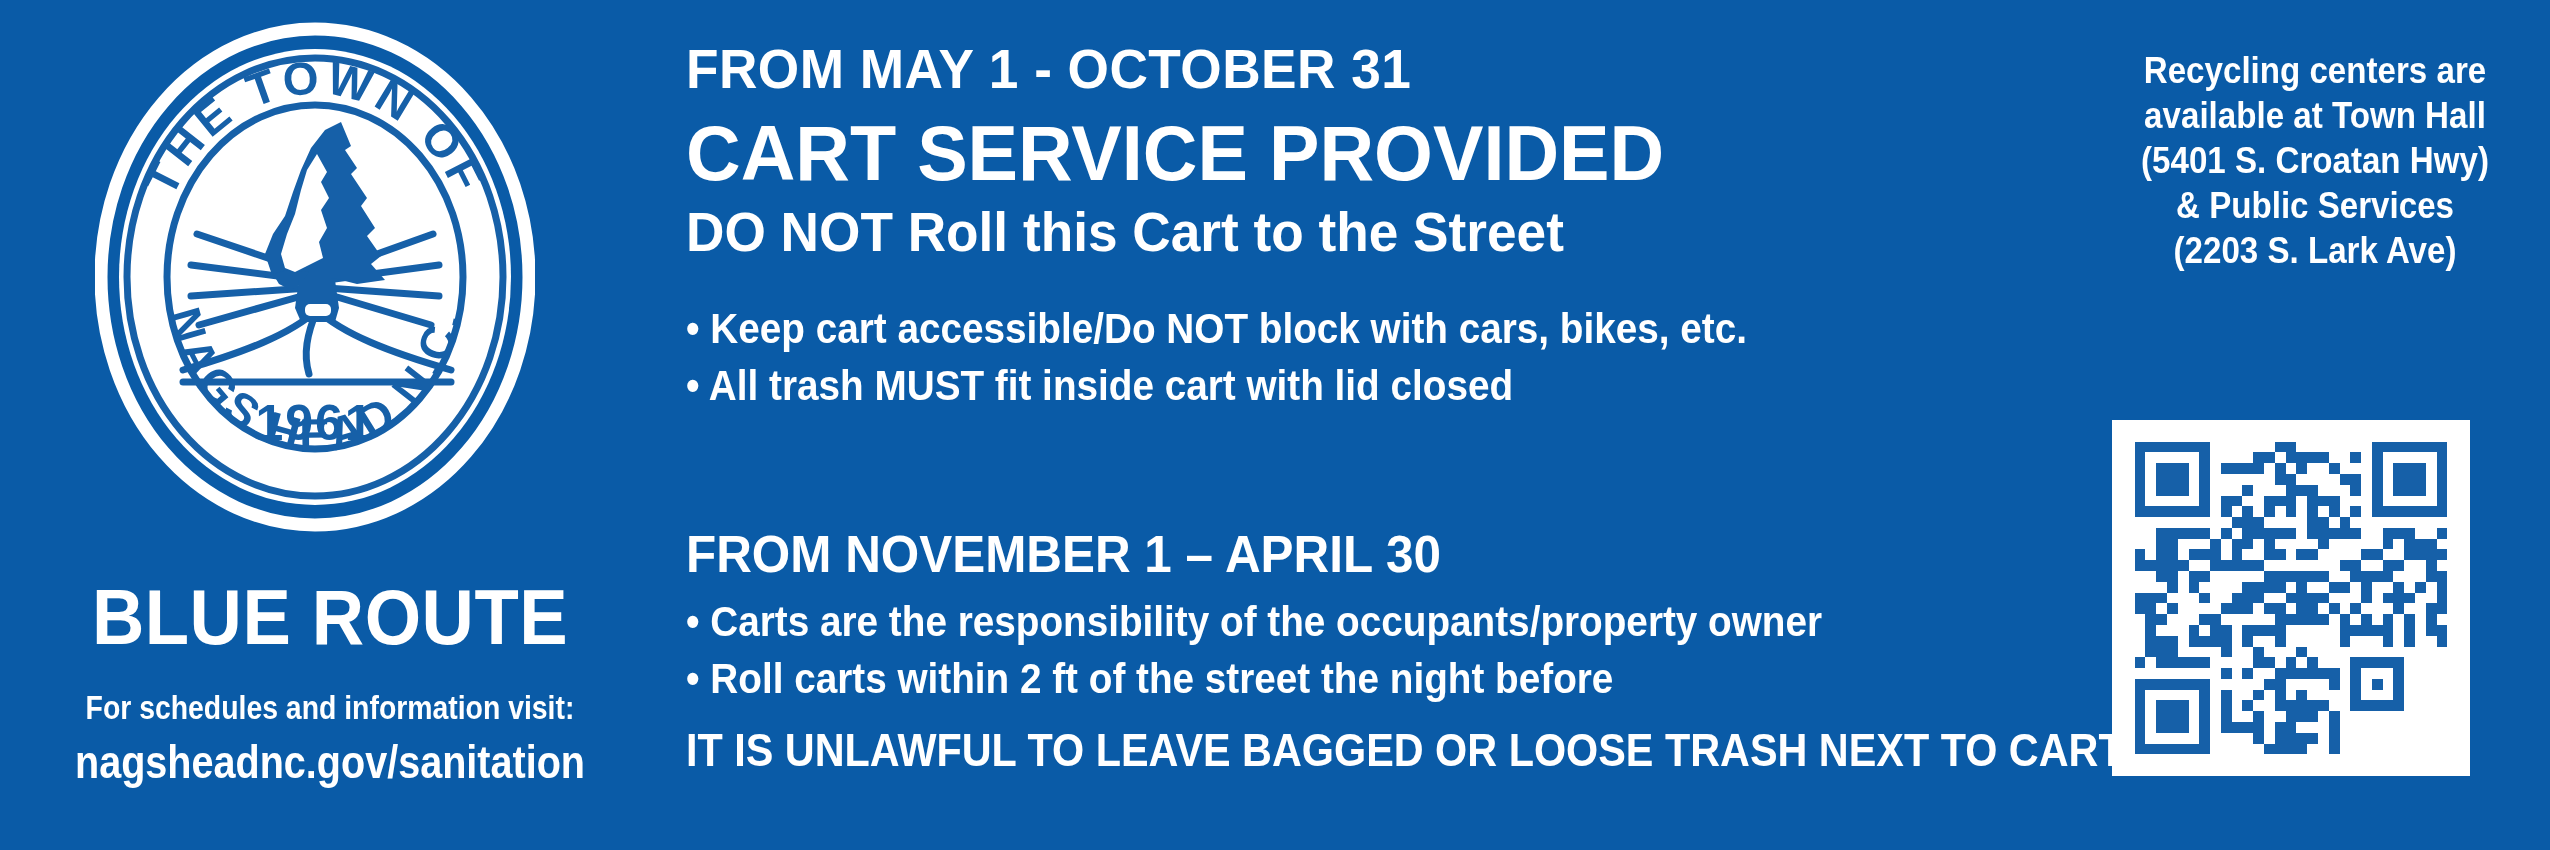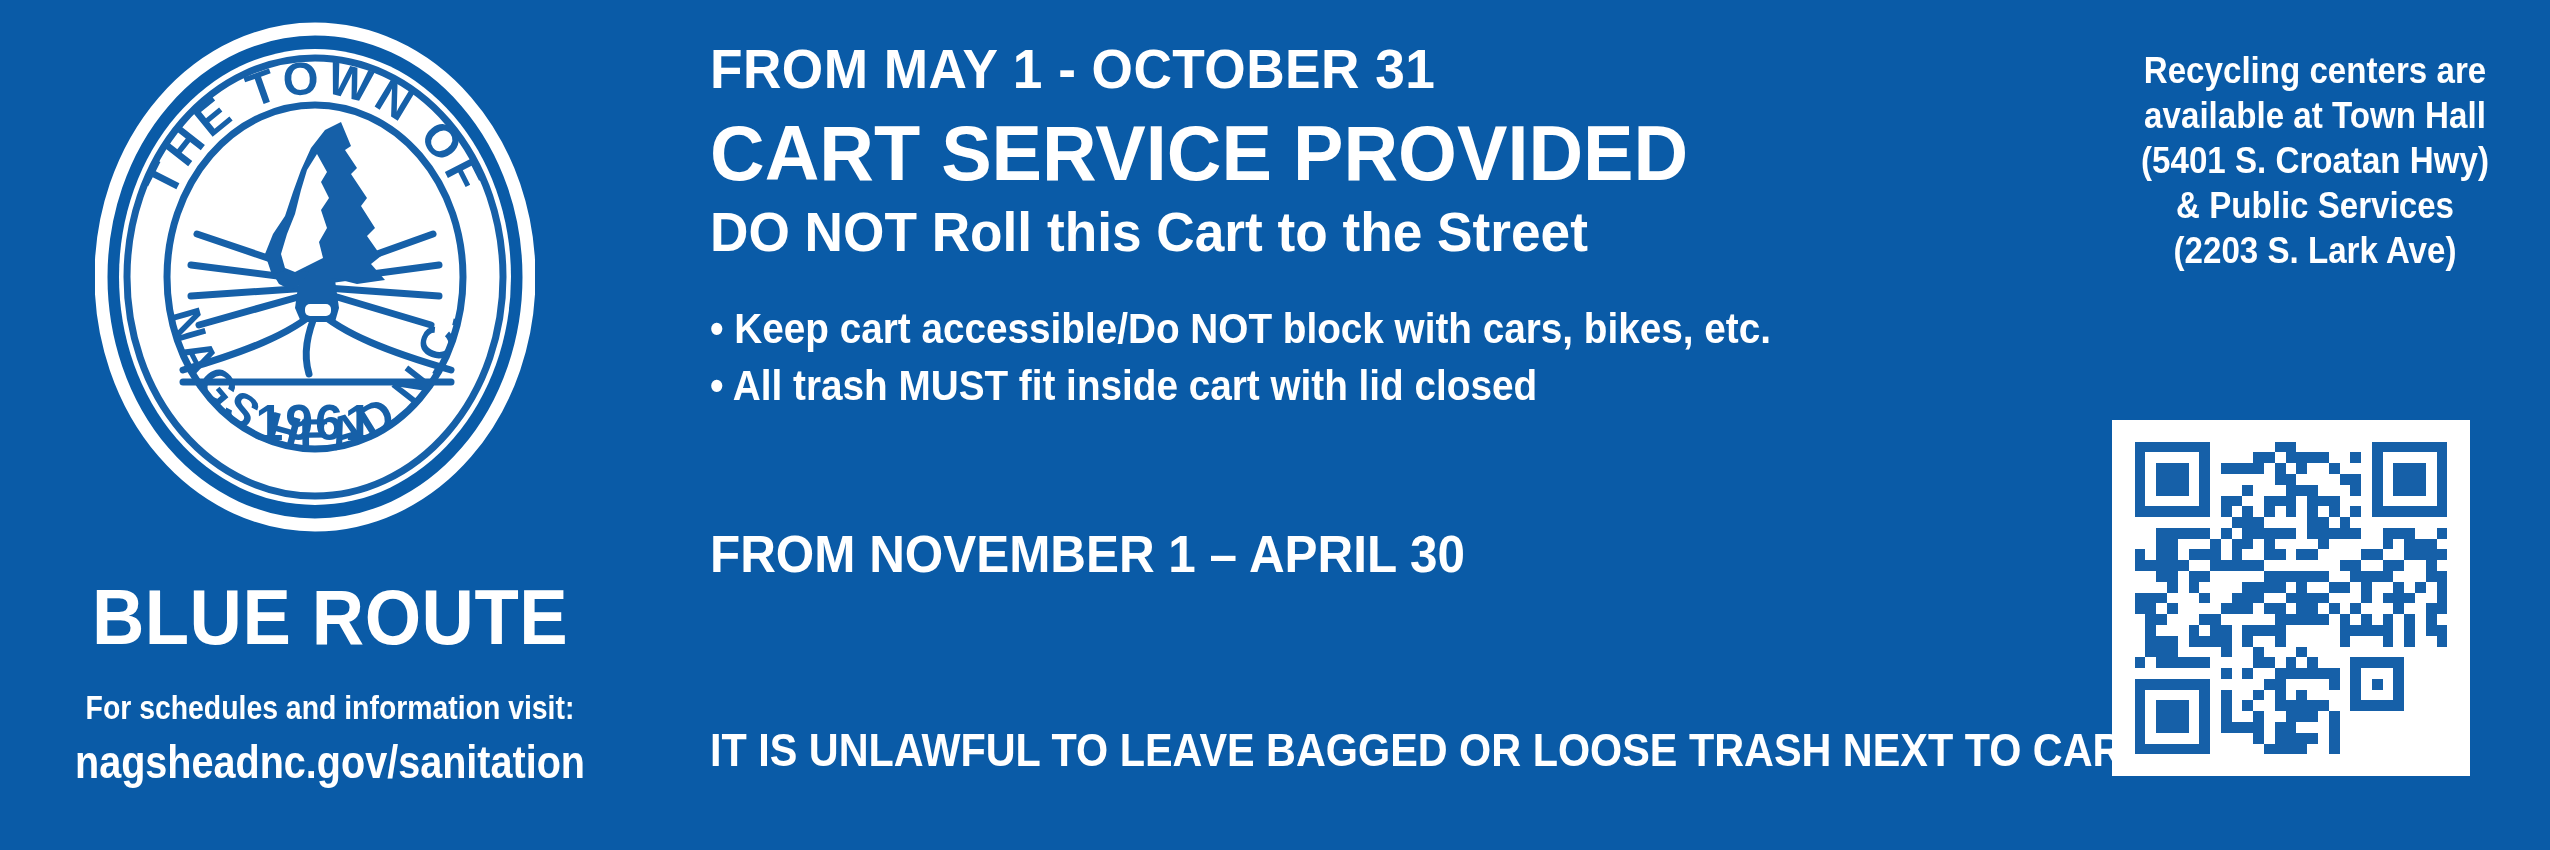--- a/index.html
+++ b/index.html
@@ -71,21 +71,20 @@
     transform: scaleX(0.86);
   }
 
   
   .center-col {
     position: absolute;
     left: 686px;
     top: 0px;
     width: 1390px;
     height: 600px;
-    margin-left: 24px;
   }
   .line { white-space: nowrap; color:#ffffff; }
 
   .l-season1 {
     position: absolute; left: 0px; top: 38px;
     font-size: 56px; line-height: 62px; font-weight: 700;
     letter-spacing: 0.5px; transform: scaleX(0.95); transform-origin: left center;
   }
   .l-headline {
     position: absolute; left: 0px; top: 110px;
@@ -235,20 +234,24 @@
 
     <div class="line l-subhead">DO NOT Roll this Cart to the Street</div>
 
     <div class="bullets-a">
       <div class="bullet">• Keep cart accessible/Do NOT block with cars, bikes, etc.</div>
       <div class="bullet">• All trash MUST fit inside cart with lid closed</div>
     </div>
 
     <div class="line l-season2">FROM NOVEMBER 1 – APRIL 30</div>
 
+    <div class="bullets-b">
+      <div class="bullet">• Carts are the responsibility of the occupants/property owner</div>
+      <div class="bullet">• Roll carts within 2 ft of the street the night before</div>
+    </div>
 
     <div class="line l-warning">IT IS UNLAWFUL TO LEAVE BAGGED OR LOOSE TRASH NEXT TO CARTS!</div>
   </div>
 
   <div class="right-col">
 
     <div class="recycle-block">
       <div>Recycling centers are</div>
       <div>available at Town Hall</div>
       <div>(5401 S. Croatan Hwy)</div>

